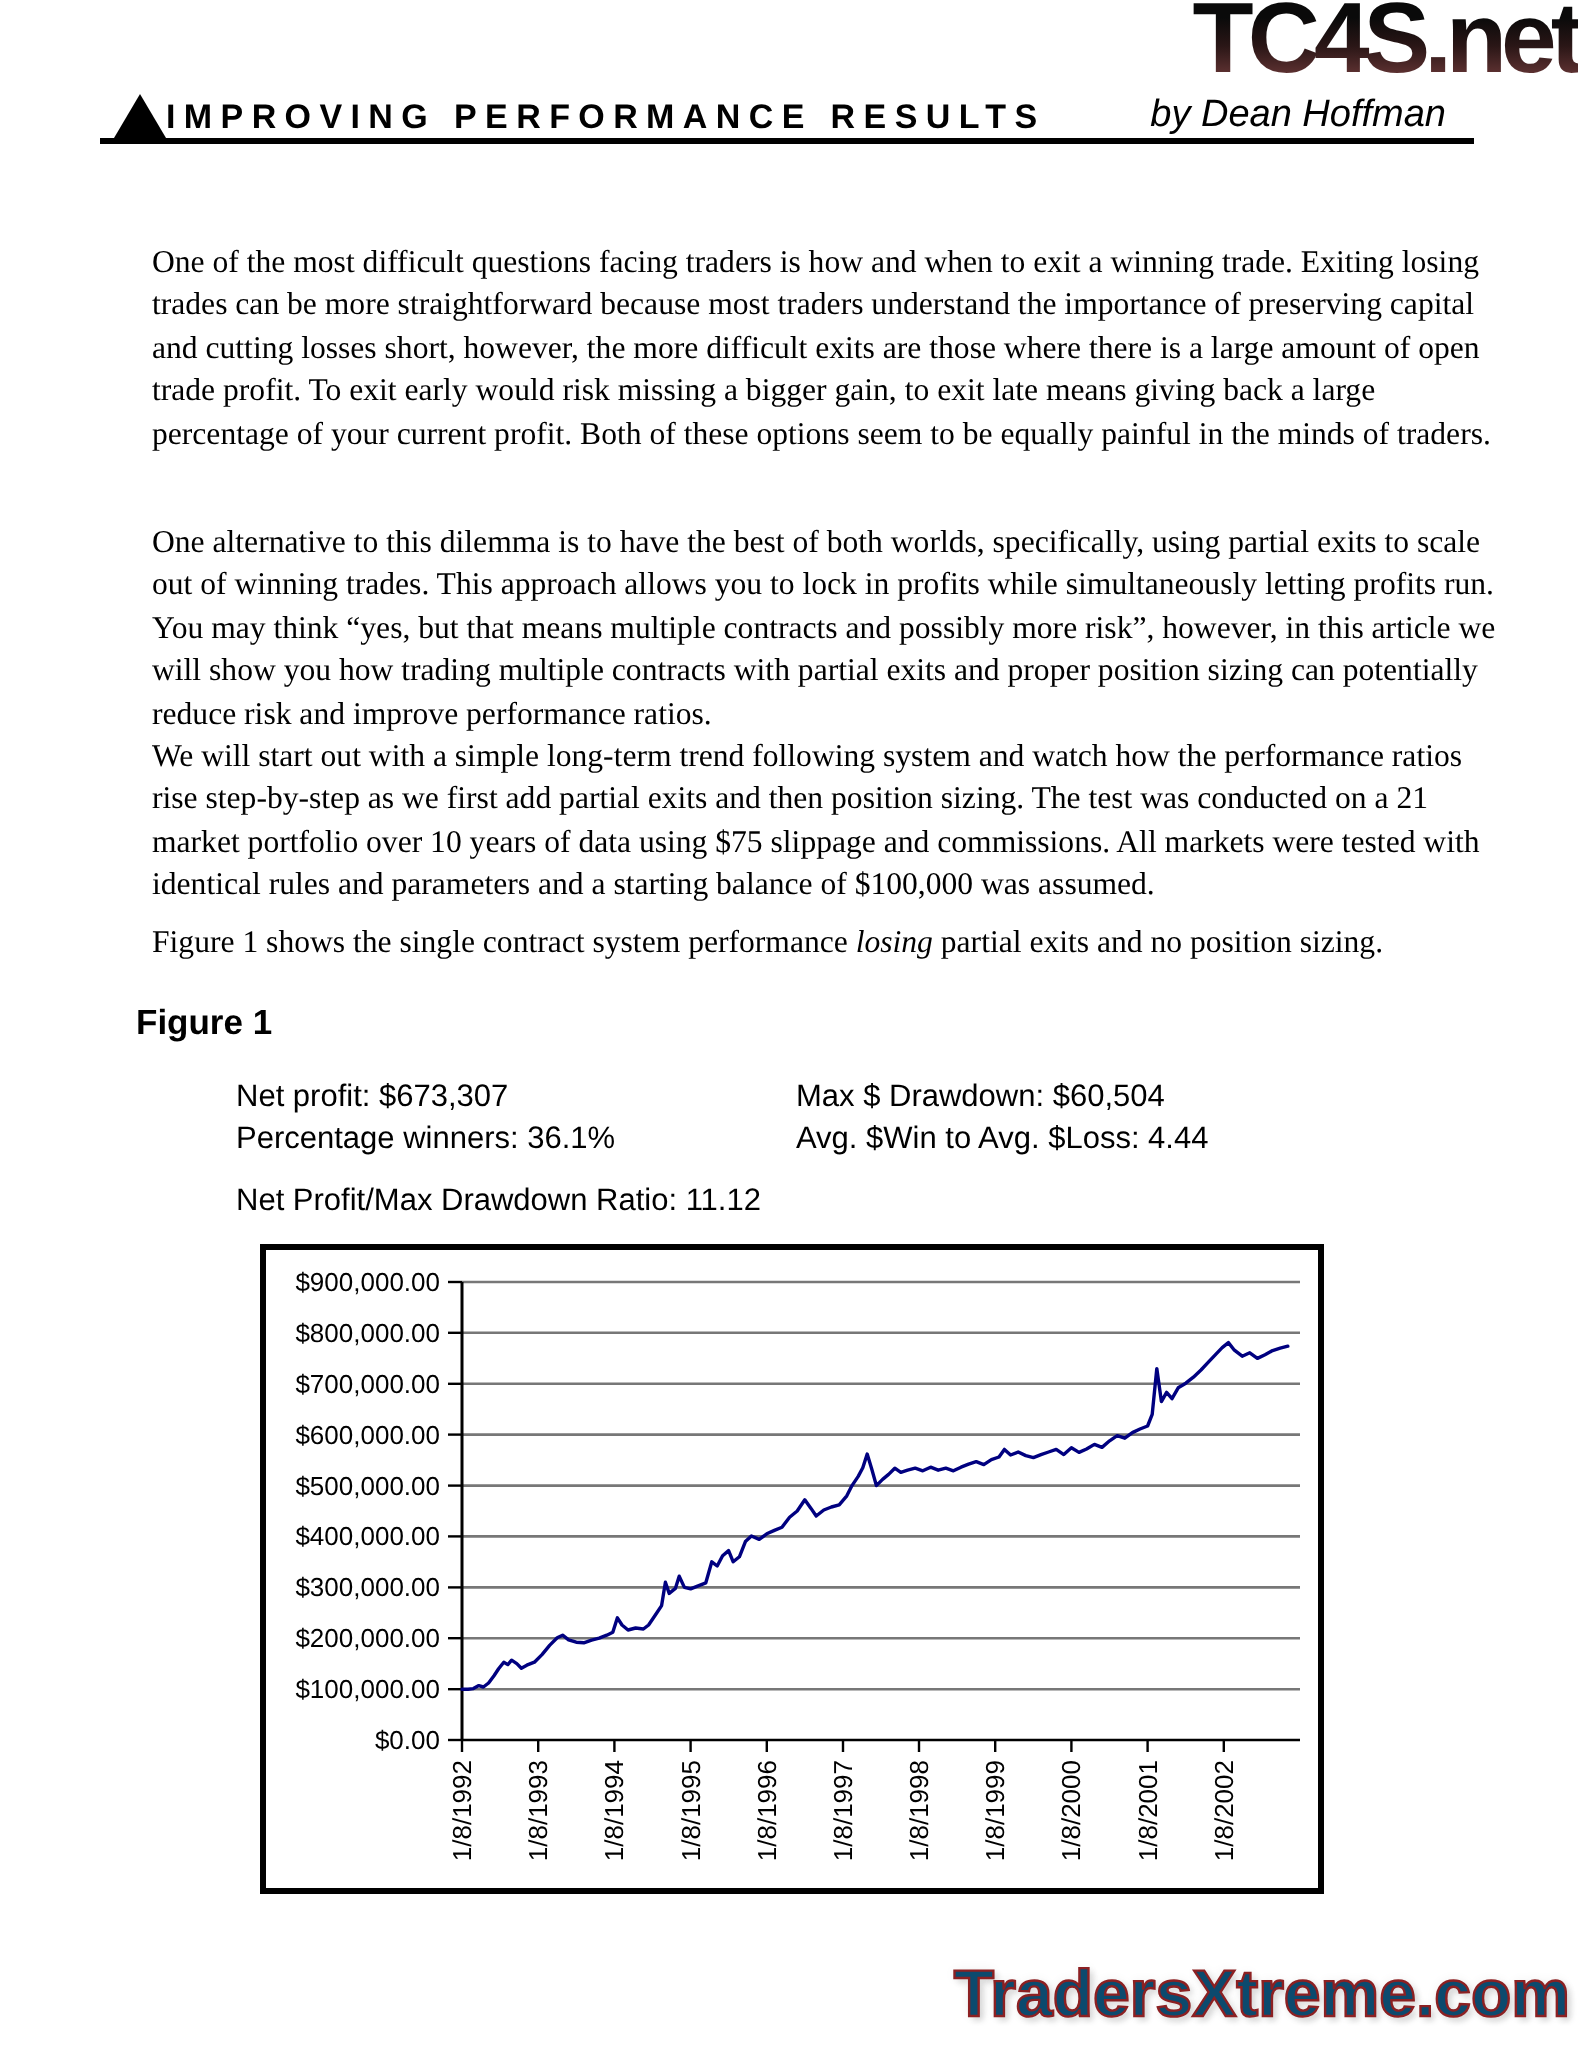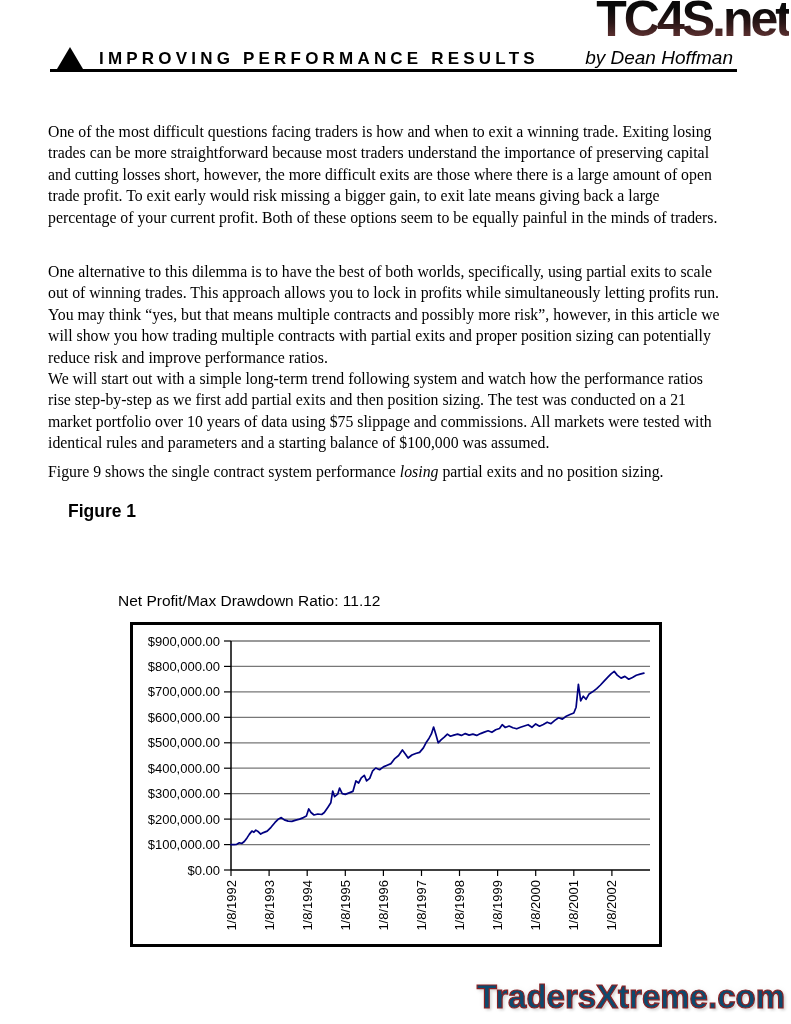--- a/index.html
+++ b/index.html
@@ -11,28 +11,28 @@
         font:700 50px/1 "Liberation Sans",sans-serif;letter-spacing:-3px;
         background:linear-gradient(180deg,#0a0a0a 30%,#2a1616 58%,#6e3a3a 95%);
         -webkit-background-clip:text;background-clip:text;color:transparent;}
 
   
   .header{position:absolute;left:50px;top:47px;width:687px;
           border-bottom:3px solid #000;display:flex;align-items:flex-end;}
   .tri{width:0;height:0;border-left:13px solid transparent;border-right:13px solid transparent;
        border-bottom:22px solid #000;margin-left:7px;}
   .htitle{font:700 17px/1.2 "Liberation Sans",sans-serif;letter-spacing:4.2px;
-          margin-left:16px;white-space:nowrap;}
+          white-space:nowrap;}
   .byline{font:italic 400 19px/1.1 "Liberation Sans",sans-serif;margin-left:auto;
-          margin-right:4px;white-space:nowrap;}
+          margin-right:14px;white-space:nowrap;}
 
   .atitle{position:absolute;top:87px;left:50px;width:687px;text-align:center;
           font:italic 700 16.5px "Liberation Sans",sans-serif;}
 
-  .para{position:absolute;left:48px;width:678px;margin:0;
+  .para{position:absolute;left:76px;width:678px;margin:0;
         font:15.8px/21.4px "Liberation Serif",serif;}
   .p1{top:121px}.p2{top:261px}.p3{top:368px}.p4{top:461px}
 
   .figlabel{position:absolute;left:68px;top:501px;font:700 17.5px "Liberation Sans",sans-serif;}
 
   
   .dlsub{position:absolute;top:484px;left:50%;transform:translateX(-50%);
          font:700 40px/1.15 "DejaVu Serif",serif;letter-spacing:1px;white-space:nowrap;
          background:linear-gradient(180deg,#ea5a64 8%,#d81b29 45%,#a60e1a 95%);
          -webkit-background-clip:text;background-clip:text;color:transparent;
@@ -66,25 +66,31 @@
   <div class="header">
     <div class="tri"></div>
     <span class="htitle">IMPROVING PERFORMANCE RESULTS</span>
     <span class="byline">by Dean Hoffman</span>
   </div>
 
 
   <p class="para p1">One of the most difficult questions facing traders is how and when to exit a winning trade. Exiting losing trades can be more straightforward because most traders understand the importance of preserving capital and cutting losses short, however, the more difficult exits are those where there is a large amount of open trade profit. To exit early would risk missing a bigger gain, to exit late means giving back a large percentage of your current profit. Both of these options seem to be equally painful in the minds of traders.</p>
   <p class="para p2">One alternative to this dilemma is to have the best of both worlds, specifically, using partial exits to scale out of winning trades. This approach allows you to lock in profits while simultaneously letting profits run. You may think “yes, but that means multiple contracts and possibly more risk”, however, in this article we will show you how trading multiple contracts with partial exits and proper position sizing can potentially reduce risk and improve performance ratios.</p>
   <p class="para p3">We will start out with a simple long-term trend following system and watch how the performance ratios rise step-by-step as we first add partial exits and then position sizing. The test was conducted on a 21 market portfolio over 10 years of data using $75 slippage and commissions. All markets were tested with identical rules and parameters and a starting balance of $100,000 was assumed.</p>
-  <p class="para p4"><span>Figure 9 shows the single contract system performance </span><i>losing</i><span> partial exits and no position sizing.</span></p>
+  <p class="para p4"><span>Figure 1 shows the single contract system performance </span><i>losing</i><span> partial exits and no position sizing.</span></p>
 
   <div class="figlabel">Figure 1</div>
 
 
+  <div class="stats">
+    <span>Net profit: $673,307</span>
+    <span>Max $ Drawdown: $60,504</span>
+    <span>Percentage winners: 36.1%</span>
+    <span>Avg. $Win to Avg. $Loss: 4.44</span>
+  </div>
   <div class="ratio">Net Profit/Max Drawdown Ratio: 11.12</div>
 
   <div class="chart-frame">
     <svg id="eq-chart" width="526" height="319" viewBox="0 0 526 319" xmlns="http://www.w3.org/2000/svg">
         <line x1="98" y1="245.0" x2="517" y2="245.0" stroke="#000000" stroke-width="1.3"></line>
         <line x1="91" y1="245.0" x2="98" y2="245.0" stroke="#000000" stroke-width="1.2"></line>
         <text x="87" y="249.5" text-anchor="end" class="ctick">$0.00</text>
         <line x1="98" y1="219.6" x2="517" y2="219.6" stroke="#777777" stroke-width="1.3"></line>
         <line x1="91" y1="219.6" x2="98" y2="219.6" stroke="#000000" stroke-width="1.2"></line>
         <text x="87" y="224.1" text-anchor="end" class="ctick">$100,000.00</text>

